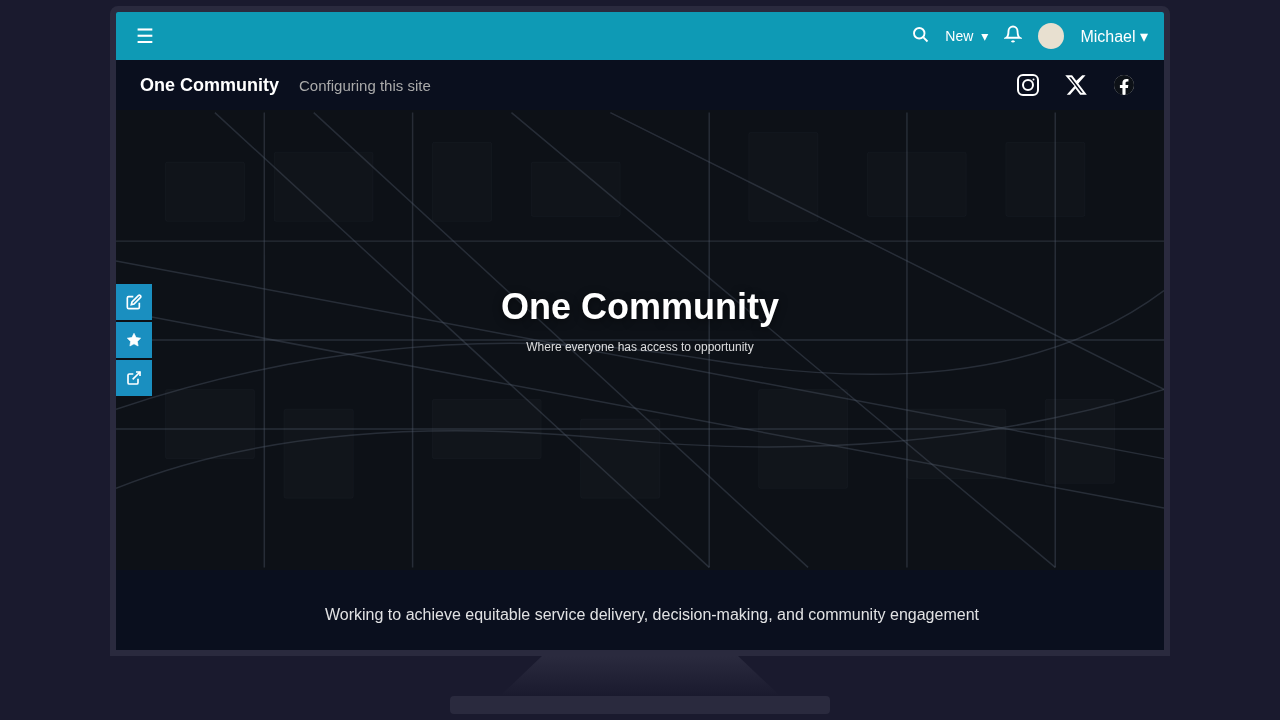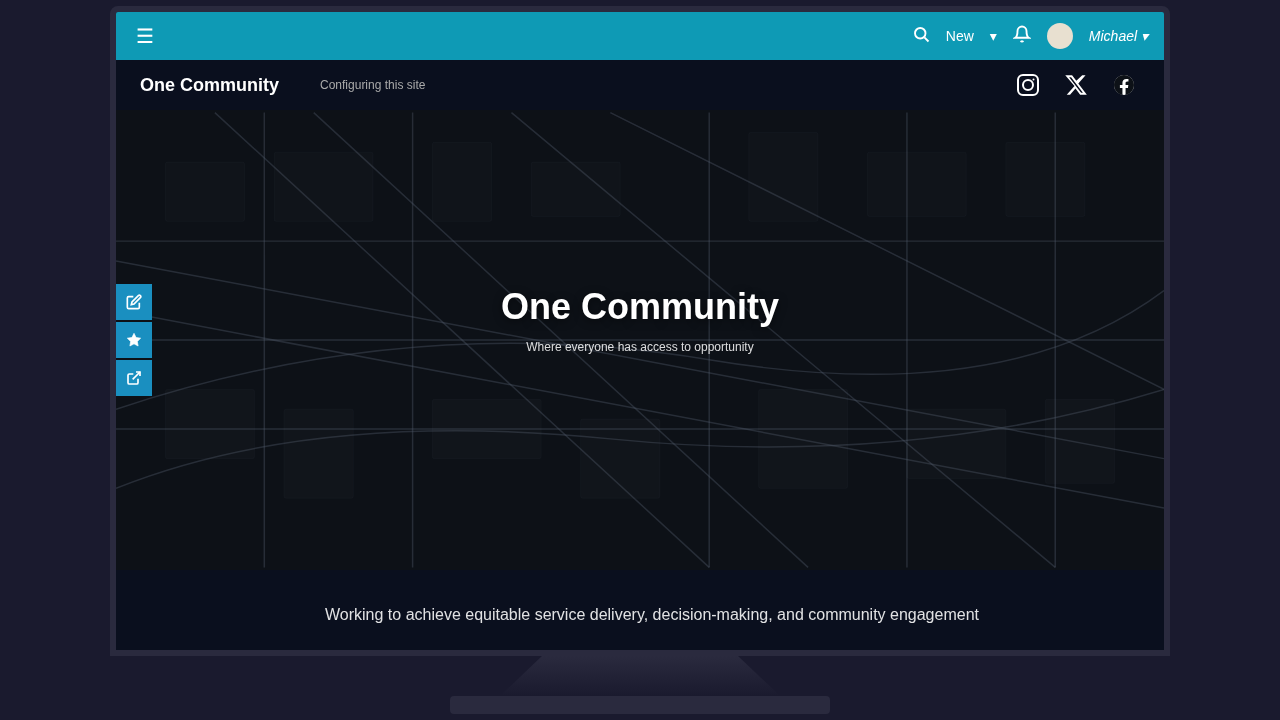--- a/index.html
+++ b/index.html
@@ -80,42 +80,41 @@
       color: white;
       font-size: 18px;
       cursor: pointer;
     }
 
     .new-btn {
       color: white;
       font-size: 14px;
       display: flex;
       align-items: center;
-      gap: 16px;
+      gap: 8px;
       cursor: pointer;
     }
 
     .bell-icon {
       color: white;
       font-size: 18px;
       cursor: pointer;
     }
 
     .user-avatar {
       width: 26px;
       height: 26px;
       border-radius: 50%;
       background: #e8e0d0;
     }
 
     .user-name {
       color: white;
-      font-size: 14px;
-      cursor: pointer;
-      font-style: italic;
+      font-size: 16px;
+      cursor: pointer;
     }
 
     
     .sub-nav {
       width: 100%;
       height: 50px;
       background: rgba(10, 15, 30, 0.95);
       display: flex;
       align-items: center;
       justify-content: space-between;
@@ -131,22 +130,21 @@
     }
 
     .site-title {
       color: white;
       font-size: 18px;
       font-weight: 600;
     }
 
     .configuring-text {
       color: #aaa;
-      font-size: 12px;
-      margin-left: 21px;
+      font-size: 15px;
     }
 
     .sub-nav-right {
       display: flex;
       align-items: center;
       gap: 16px;
     }
 
     .social-icon {
       color: white;

